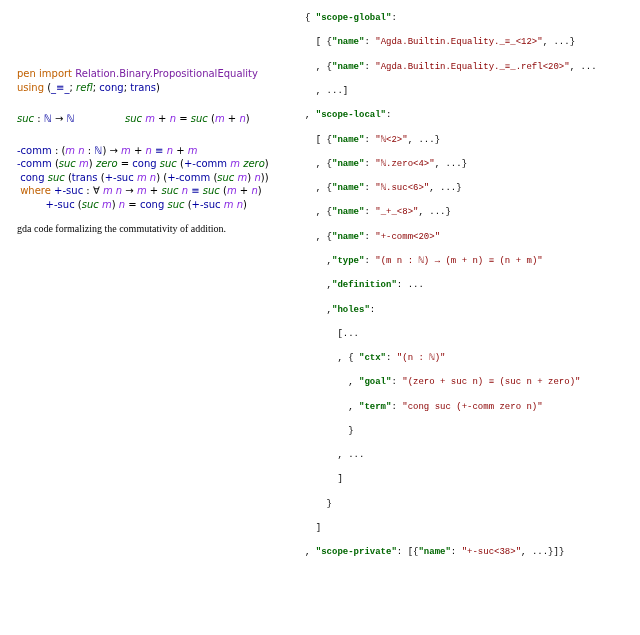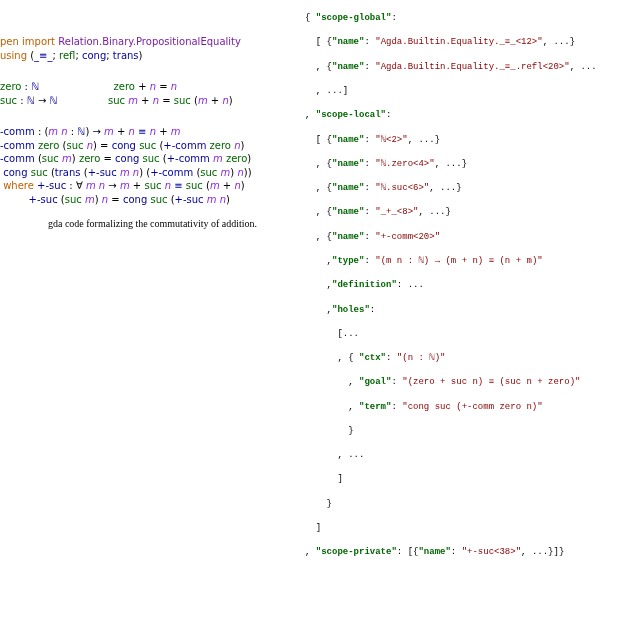--- a/index.html
+++ b/index.html
@@ -9,45 +9,46 @@
     background: #fff;
     font-family: "Times New Roman", serif;
     font-size: 10px;
     overflow: hidden;
     position: relative;
   }
   .top { display: flex; }
   .left-col {
     width: 305px;
     padding-top: 35px;
-    padding-left: 0;
+    padding-left: 17px;
+    margin-top: 32px;
   }
   .right-col {
     width: 335px;
     padding-top: 0;
     font-family: "Courier New", monospace;
     font-size: 9px;
     line-height: 1.35;
     white-space: pre;
   }
   .agda {
     font-family: "DejaVu Sans", sans-serif;
     font-size: 10px;
     line-height: 1.35;
   }
   .kw { color: #c06000; }
   .ty { color: #0000a0; }
   .tyN { color: #0000a0; }
-  .con { color: #006600; }
+  .con { color: #006600; font-style: italic; }
   .fn { color: #0000a0; }
   .mod { color: #7a1fa2; }
   .var { color: #8a2be2; font-style: italic; }
   .plain { color: #000; }
   .caption {
-    text-align: center;
+    text-align: left;
     font-size: 10px;
     margin-top: 12px;
   }
   
   .jk { color: #006600; font-weight: bold; }
   .js { color: #8b0000; }
   .jp { color: #000; }
   
   .bottom {
     position: relative;
@@ -60,34 +61,28 @@
 <body>
 
 <div class="top">
 
   <div class="left-col">
     <div class="agda">
       <div><span class="kw">pen import</span> <span class="mod">Relation.Binary.PropositionalEquality</span></div>
       <div><span class="kw">using</span> <span class="plain">(</span><span class="fn">_≡_</span><span class="plain">; </span><span class="con">refl</span><span class="plain">; </span><span class="fn">cong</span><span class="plain">; </span><span class="fn">trans</span><span class="plain">)</span></div>
       <div style="height:18px"></div>
       <div>
-        <span class="con">zero</span><span class="plain"> : </span><span class="tyN">ℕ</span>
-        <span style="display:inline-block;width:68px"></span>
-        <span class="con">zero</span><span class="plain">  + </span><span class="var">n</span><span class="plain"> = </span><span class="var">n</span>
-      </div>
-      <div>
         <span class="con">suc</span><span class="plain">  : </span><span class="tyN">ℕ</span><span class="plain"> → </span><span class="tyN">ℕ</span>
         <span style="display:inline-block;width:44px"></span>
         <span class="con">suc</span><span class="plain"> </span><span class="var">m</span><span class="plain"> + </span><span class="var">n</span><span class="plain"> = </span><span class="con">suc</span><span class="plain"> (</span><span class="var">m</span><span class="plain"> + </span><span class="var">n</span><span class="plain">)</span>
       </div>
       <div style="height:18px"></div>
       <div>
         <span class="fn">-comm</span><span class="plain"> : (</span><span class="var">m n</span><span class="plain"> : </span><span class="tyN">ℕ</span><span class="plain">) → </span><span class="var">m</span><span class="plain"> + </span><span class="var">n</span><span class="plain"> </span><span class="fn">≡</span><span class="plain"> </span><span class="var">n</span><span class="plain"> + </span><span class="var">m</span>
       </div>
-      <div><span class="fn">-comm</span> <span class="con">zero</span>    <span class="plain">(</span><span class="con">suc</span> <span class="var">n</span><span class="plain">) = </span><span class="fn">cong</span> <span class="con">suc</span> <span class="plain">(</span><span class="fn">+-comm</span> <span class="con">zero</span> <span class="var">n</span><span class="plain">)</span></div>
       <div><span class="fn">-comm</span> <span class="plain">(</span><span class="con">suc</span> <span class="var">m</span><span class="plain">)</span> <span class="con">zero</span>    <span class="plain">= </span><span class="fn">cong</span> <span class="con">suc</span> <span class="plain">(</span><span class="fn">+-comm</span> <span class="var">m</span> <span class="con">zero</span><span class="plain">)</span></div>
       <div>&nbsp;<span class="fn">cong</span> <span class="con">suc</span> <span class="plain">(</span><span class="fn">trans</span> <span class="plain">(</span><span class="fn">+-suc</span> <span class="var">m n</span><span class="plain">) (</span><span class="fn">+-comm</span> <span class="plain">(</span><span class="con">suc</span> <span class="var">m</span><span class="plain">)</span> <span class="var">n</span><span class="plain">))</span></div>
       <div>&nbsp;<span class="kw">where</span> <span class="fn">+-suc</span> <span class="plain">: ∀ </span><span class="var">m n</span><span class="plain"> → </span><span class="var">m</span><span class="plain"> + </span><span class="con">suc</span> <span class="var">n</span> <span class="fn">≡</span> <span class="con">suc</span> <span class="plain">(</span><span class="var">m</span><span class="plain"> + </span><span class="var">n</span><span class="plain">)</span></div>
       <div>&nbsp;&nbsp;&nbsp;&nbsp;&nbsp;&nbsp;&nbsp;&nbsp;&nbsp;<span class="fn">+-suc</span> <span class="plain">(</span><span class="con">suc</span> <span class="var">m</span><span class="plain">)</span> <span class="var">n</span> <span class="plain">= </span><span class="fn">cong</span> <span class="con">suc</span> <span class="plain">(</span><span class="fn">+-suc</span> <span class="var">m n</span><span class="plain">)</span></div>
     </div>
     <div class="caption">gda code formalizing the commutativity of addition.</div>
   </div>
 
   <div class="right-col">
 <div><span class="jp">{ </span><span class="jk">"scope-global"</span><span class="jp">:</span></div>

